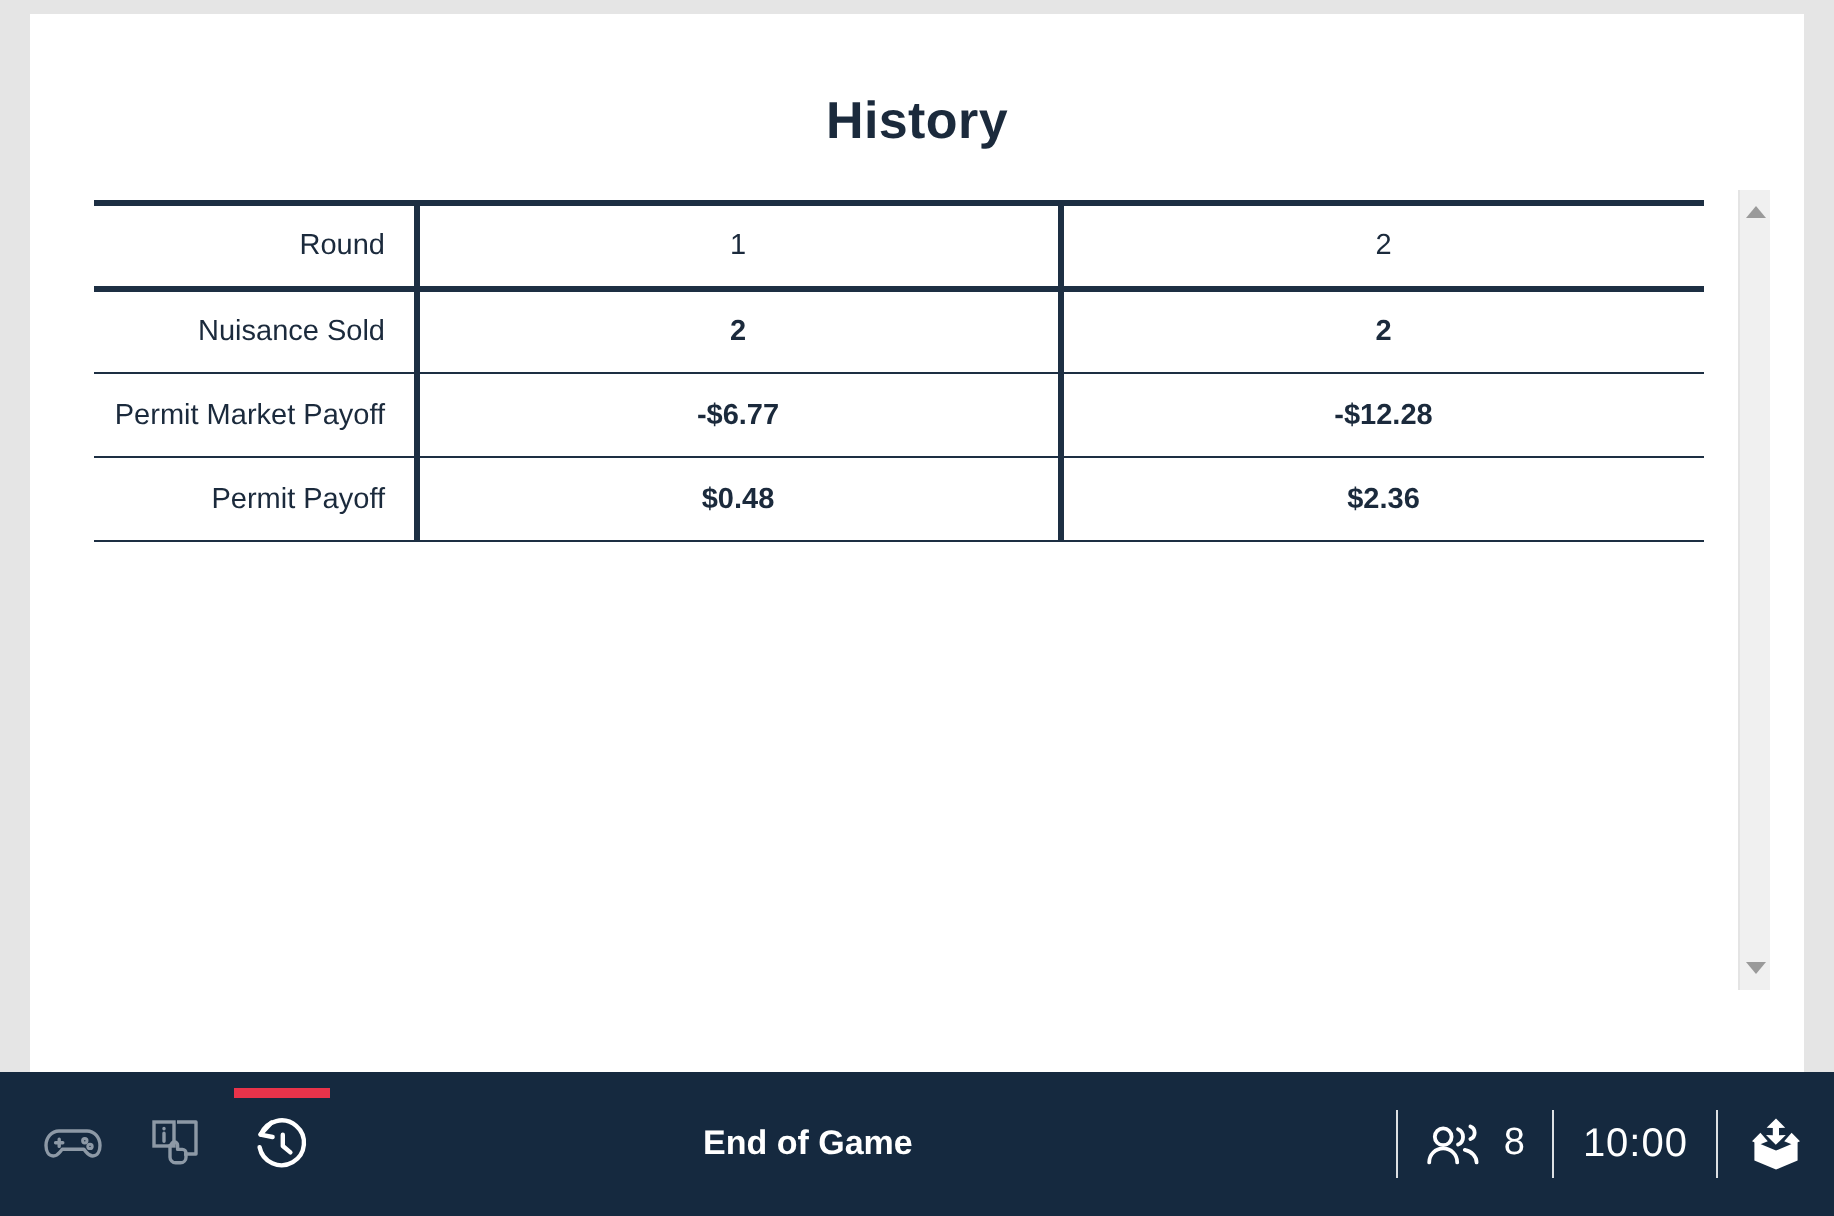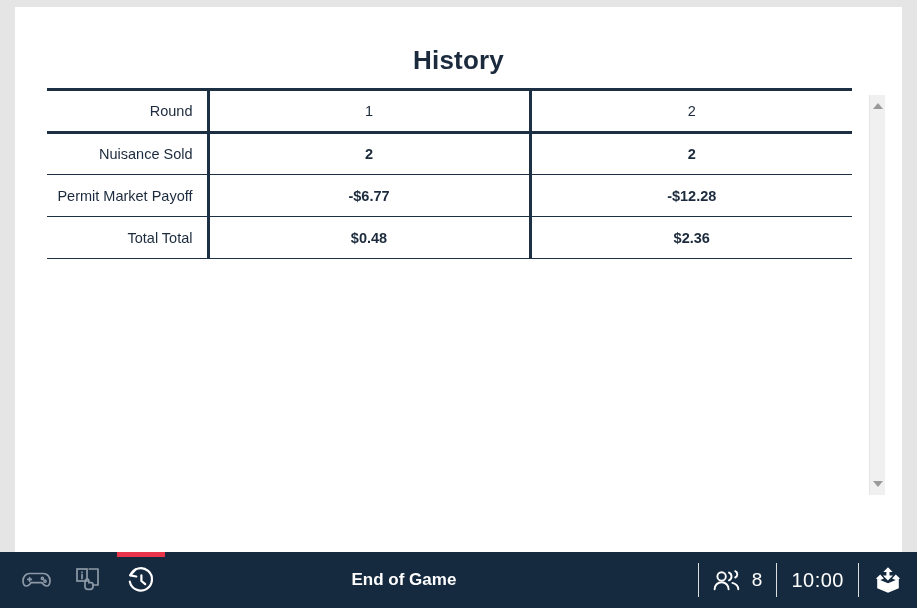--- a/index.html
+++ b/index.html
@@ -59,21 +59,21 @@
     top: 0;
     width: 820px;
     height: 402px;
     overflow: hidden;
   }
 
   table#history-table {
     border-collapse: collapse;
     width: 805px;
     table-layout: fixed;
-    margin-top: 1px;
+    margin-top: 13px;
   }
 
   table#history-table td {
     height: 42px;
     font-size: 14.5px;
     color: #1b2a3c;
     border-bottom: 1px solid #1d2f43;
     vertical-align: middle;
   }
 
@@ -130,21 +130,21 @@
     bottom: 8px;
     border-top: 6px solid #9a9a9a;
   }
 
   
   #bottom-toolbar {
     position: absolute;
     left: 0;
     bottom: 0;
     width: 917px;
-    height: 56px;
+    height: 72px;
     background: #15293f;
     display: flex;
     align-items: center;
   }
 
   #toolbar-left {
     display: flex;
     align-items: center;
     height: 56px;
     padding-left: 14px;
@@ -244,21 +244,21 @@
 
 
 
             <tr>
               <td class="row-label">Permit Market Payoff</td>
               <td class="row-value">-$6.77</td>
               <td class="row-value">-$12.28</td>
             </tr>
 
             <tr class="last-row">
-              <td class="row-label">Total Total</td>
+              <td class="row-label">Permit Payoff</td>
               <td class="row-value">$0.48</td>
               <td class="row-value">$2.36</td>
             </tr>
 
           </tbody>
         </table>
       </div>
 
       <div id="table-scrollbar">
         <div id="scrollbar-arrow-up"></div>

